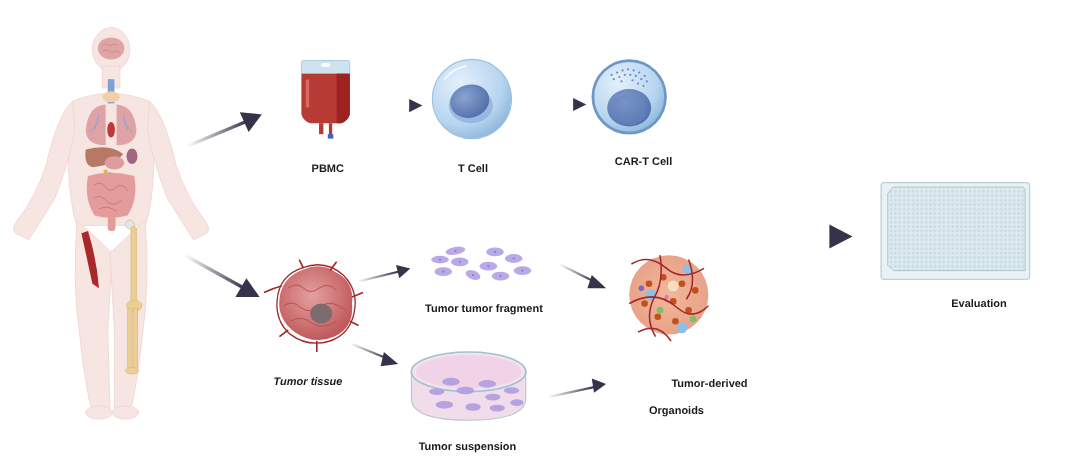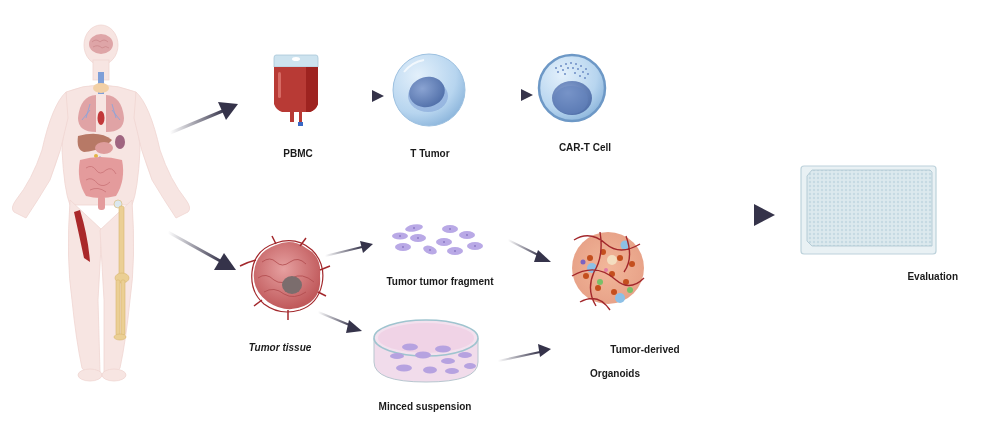--- a/index.html
+++ b/index.html
@@ -250,20 +250,20 @@
     <path d="M574,240 Q590,230 606,244 Q620,256 640,244 M572,276 Q596,262 616,280 Q630,292 644,278 M580,302 Q598,292 610,310 M600,232 Q604,256 594,272 Q586,290 596,306 M626,236 Q634,258 624,272" stroke="#a3282c" stroke-width="1.4" fill="none"></path>
   </g>
 
   <g>
     <rect x="801" y="166" width="135" height="88" rx="3" fill="#e9f1f4" stroke="#bdd2db" stroke-width="1.2"></rect>
     <path d="M812,170 L930,170 L932,172 L932,246 L812,246 L807,241 L807,176 Z" fill="url(#wells)" stroke="#a9c4cf" stroke-width="0.8"></path>
   </g>
 </svg>
 
 <div class="label" style="left:268px;top:147px;width:60px;">PBMC</div>
-<div class="label" style="left:400px;top:147px;width:60px;">T Tumor</div>
+<div class="label" style="left:400px;top:147px;width:60px;">T Cell</div>
 <div class="label" style="left:545px;top:141px;width:80px;">CAR-T Cell</div>
 <div class="label" style="left:230px;top:341px;width:100px;font-style:italic;">Tumor tissue</div>
 <div class="label" style="left:365px;top:275px;width:150px;">Tumor tumor fragment</div>
-<div class="label" style="left:370px;top:400px;width:110px;">Minced suspension</div>
+<div class="label" style="left:370px;top:400px;width:110px;">Tumor suspension</div>
 <div class="label" style="left:600px;top:343px;width:90px;">Tumor-derived</div>
 <div class="label" style="left:570px;top:367px;width:90px;">Organoids</div>
-<div class="label" style="left:878px;top:270px;width:80px;text-align:right;">Evaluation</div>
+<div class="label" style="left:850px;top:270px;width:80px;">Evaluation</div>
 
 </body></html>

